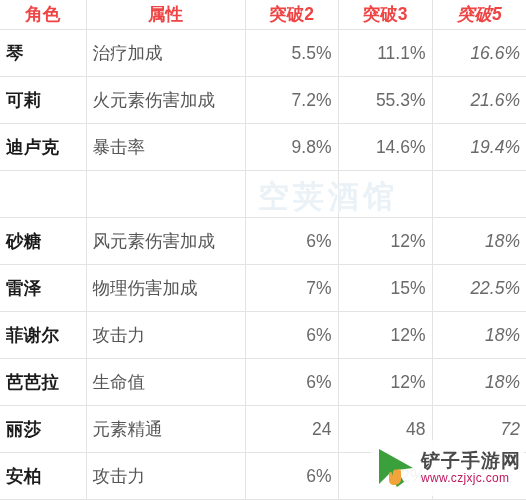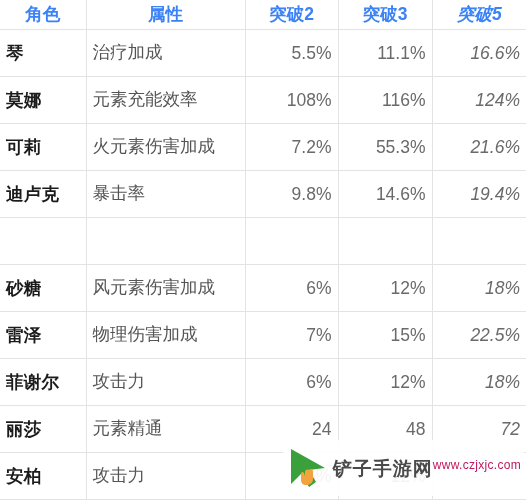--- a/index.html
+++ b/index.html
@@ -46,38 +46,37 @@
     vertical-align: middle;
     background: #ffffff;
   }
   table.grid th:last-child, table.grid td:last-child {
     border-right: none;
     font-style: italic;
   }
 
   thead th {
     font-weight: bold;
-    color: #3b82f6;
+    color: #ef4444;
     text-align: center;
     font-size: 18px;
     border-bottom: 1px solid #c9c9c9;
   }
 
   td.name {
     text-align: left;
     color: #1b1b1b;
     font-weight: bold;
     font-size: 17.5px;
     letter-spacing: 0.2px;
   }
   td.attr {
     text-align: left;
     color: #555555;
     font-size: 17.5px;
-    font-family: Liberation Mono, monospace;
   }
   td.num {
     text-align: right;
     color: #6a6a6a;
     font-size: 18px;
     padding-right: 7px;
   }
   tr.blank td { color: transparent; }
 
   
@@ -109,21 +108,21 @@
   }
   #logo .mark {
     position: relative;
     width: 46px;
     height: 44px;
     flex: 0 0 auto;
   }
   #logo .mark svg { display: block; }
   #logo .words {
     display: flex;
-    flex-direction: row;
+    flex-direction: column;
     justify-content: center;
     margin-left: 2px;
   }
   #logo .words .cn {
     font-size: 19px;
     font-weight: bold;
     color: #4a4a4a;
     letter-spacing: 1px;
     line-height: 21px;
     white-space: nowrap;
@@ -135,20 +134,21 @@
     line-height: 15px;
     white-space: nowrap;
     font-family: "Liberation Sans", "DejaVu Sans", sans-serif;
   }
 </style>
 </head>
 <body>
 
 <div id="sheet">
 
+  <div id="watermark">空荚酒馆</div>
 
   <table class="grid">
     <colgroup>
       <col class="c-name">
         <col class="c-attr">
         <col class="c-a2">
         <col class="c-a3">
         <col class="c-a5">
     </colgroup>
     <thead>
@@ -162,27 +162,20 @@
     </thead>
     <tbody id="tbody">
         <tr>
           <td class="name">琴</td>
           <td class="attr">治疗加成</td>
           <td class="num">5.5%</td>
           <td class="num">11.1%</td>
           <td class="num">16.6%</td>
         </tr>
         <tr>
-          <td class="name">莫娜</td>
-          <td class="attr">元素充能效率</td>
-          <td class="num">108%</td>
-          <td class="num">116%</td>
-          <td class="num">124%</td>
-        </tr>
-        <tr>
           <td class="name">可莉</td>
           <td class="attr">火元素伤害加成</td>
           <td class="num">7.2%</td>
           <td class="num">55.3%</td>
           <td class="num">21.6%</td>
         </tr>
         <tr>
           <td class="name">迪卢克</td>
           <td class="attr">暴击率</td>
           <td class="num">9.8%</td>
@@ -206,20 +199,27 @@
         <tr>
           <td class="name">雷泽</td>
           <td class="attr">物理伤害加成</td>
           <td class="num">7%</td>
           <td class="num">15%</td>
           <td class="num">22.5%</td>
         </tr>
         <tr>
           <td class="name">菲谢尔</td>
           <td class="attr">攻击力</td>
+          <td class="num">6%</td>
+          <td class="num">12%</td>
+          <td class="num">18%</td>
+        </tr>
+        <tr>
+          <td class="name">芭芭拉</td>
+          <td class="attr">生命值</td>
           <td class="num">6%</td>
           <td class="num">12%</td>
           <td class="num">18%</td>
         </tr>
         <tr>
           <td class="name">丽莎</td>
           <td class="attr">元素精通</td>
           <td class="num">24</td>
           <td class="num">48</td>
           <td class="num">72</td>

